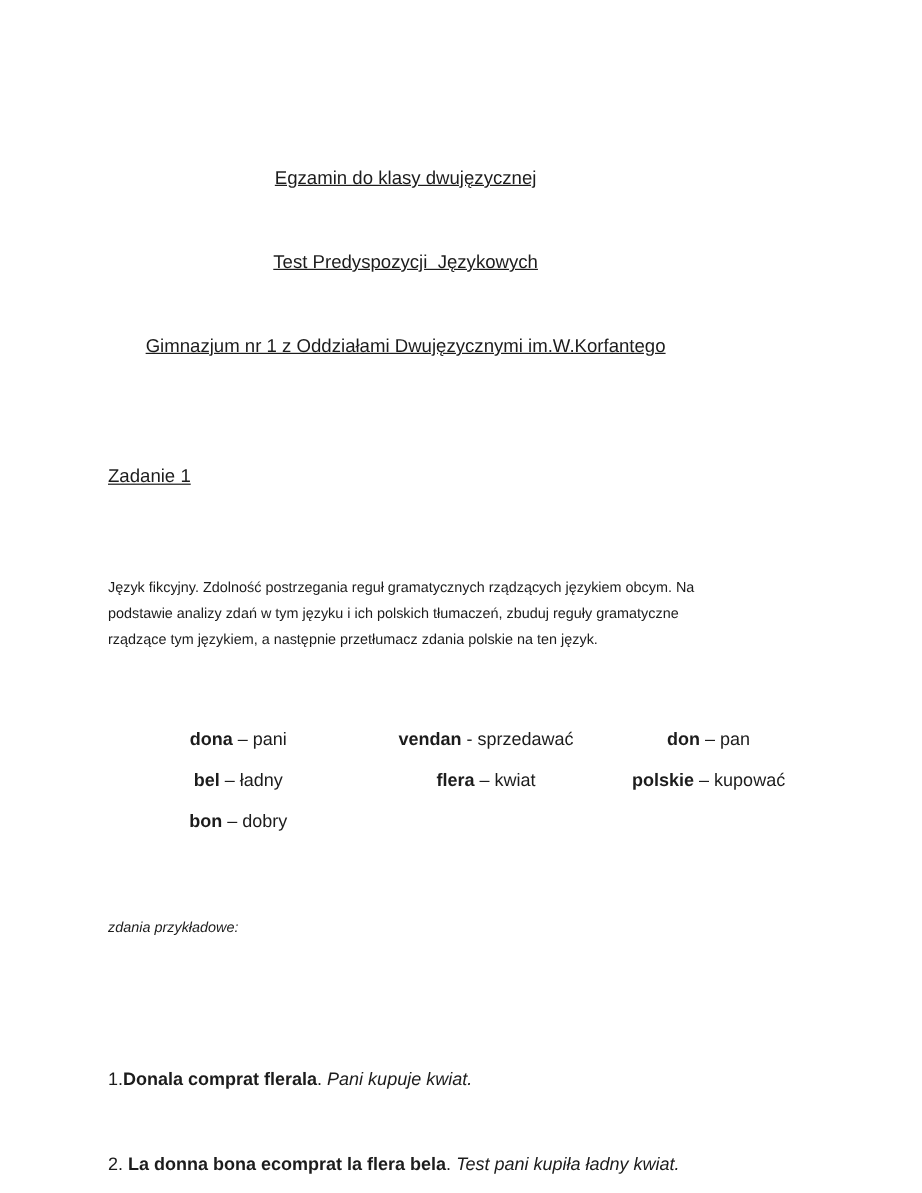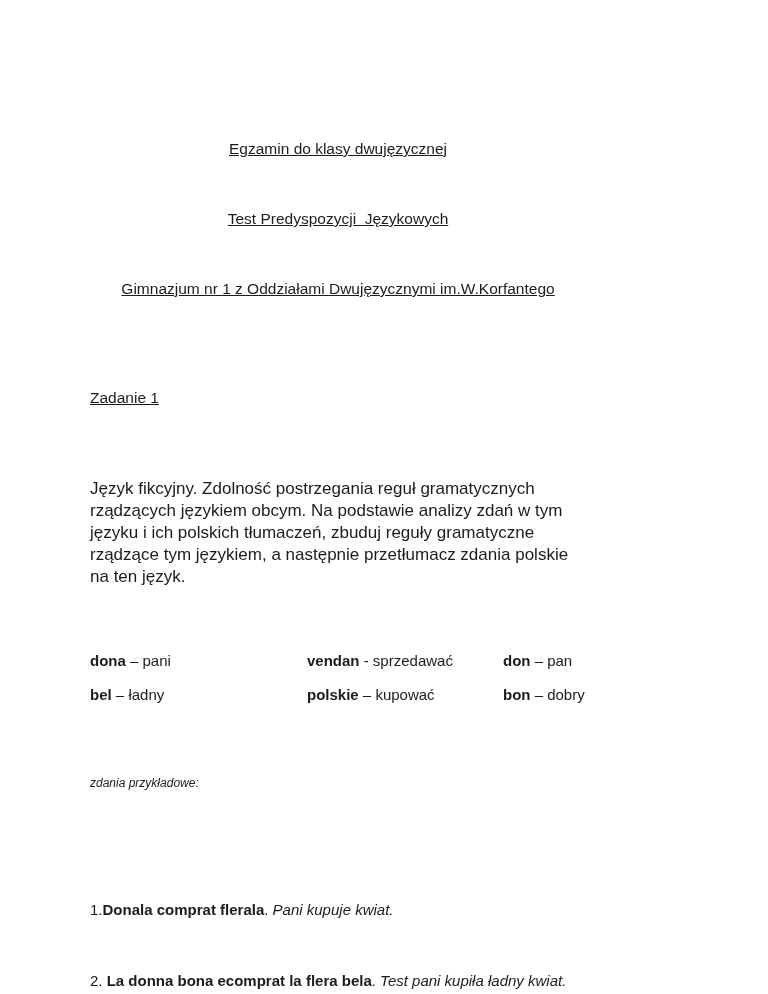--- a/index.html
+++ b/index.html
@@ -27,33 +27,34 @@
     margin: 0 0 16px 0;
   }
   .section-heading {
     font-size: 15.5px;
     line-height: 18px;
     font-weight: 400;
     text-decoration: underline;
     margin: 21px 0 0 0;
   }
   .intro {
-    font-size: 17px;
+    font-size: 12px;
     line-height: 22px;
     margin: 17px 0 0 0;
   }
   .vocab {
     display: grid;
     grid-template-columns: 217px 196px 175px;
     margin-top: 10px;
     font-size: 15px;
   }
   .vocab-entry {
     line-height: 18px;
     margin-bottom: 16px;
+    text-align: center;
   }
   .term { font-weight: 700; }
   .examples-label {
     font-size: 12px;
     font-style: italic;
     line-height: 18px;
     margin: 0 0 0 0;
   }
   .ex {
     font-size: 15px;
@@ -75,20 +76,21 @@
 
   <h2 class="section-heading">Zadanie 1</h2>
 
   <p class="intro">Język fikcyjny. Zdolność postrzegania reguł gramatycznych rządzących językiem obcym. Na podstawie analizy zdań w tym języku i ich polskich tłumaczeń, zbuduj reguły gramatyczne rządzące tym językiem, a następnie przetłumacz zdania polskie na ten język.</p>
 
   <div class="vocab">
     <div class="vocab-entry"><span class="term">dona</span><span> – </span><span>pani</span></div>
     <div class="vocab-entry"><span class="term">vendan</span><span> - </span><span>sprzedawać</span></div>
     <div class="vocab-entry"><span class="term">don</span><span> – </span><span>pan</span></div>
     <div class="vocab-entry"><span class="term">bel</span><span> – </span><span>ładny</span></div>
+    <div class="vocab-entry"><span class="term">flera</span><span> – </span><span>kwiat</span></div>
     <div class="vocab-entry"><span class="term">polskie</span><span> – </span><span>kupować</span></div>
     <div class="vocab-entry"><span class="term">bon</span><span> – </span><span>dobry</span></div>
   </div>
 
   <p class="examples-label">zdania przykładowe:</p>
 
   <div class="examples-wrap">
     <p class="ex"><span>1.</span><span class="foreign">Donala comprat flerala</span><span>. </span><span class="italic">Pani kupuje kwiat.</span></p>
     <p class="ex"><span>2. </span><span class="foreign">La donna bona ecomprat la flera bela</span><span>. </span><span class="italic">Test pani kupiła ładny kwiat.</span></p>
     

